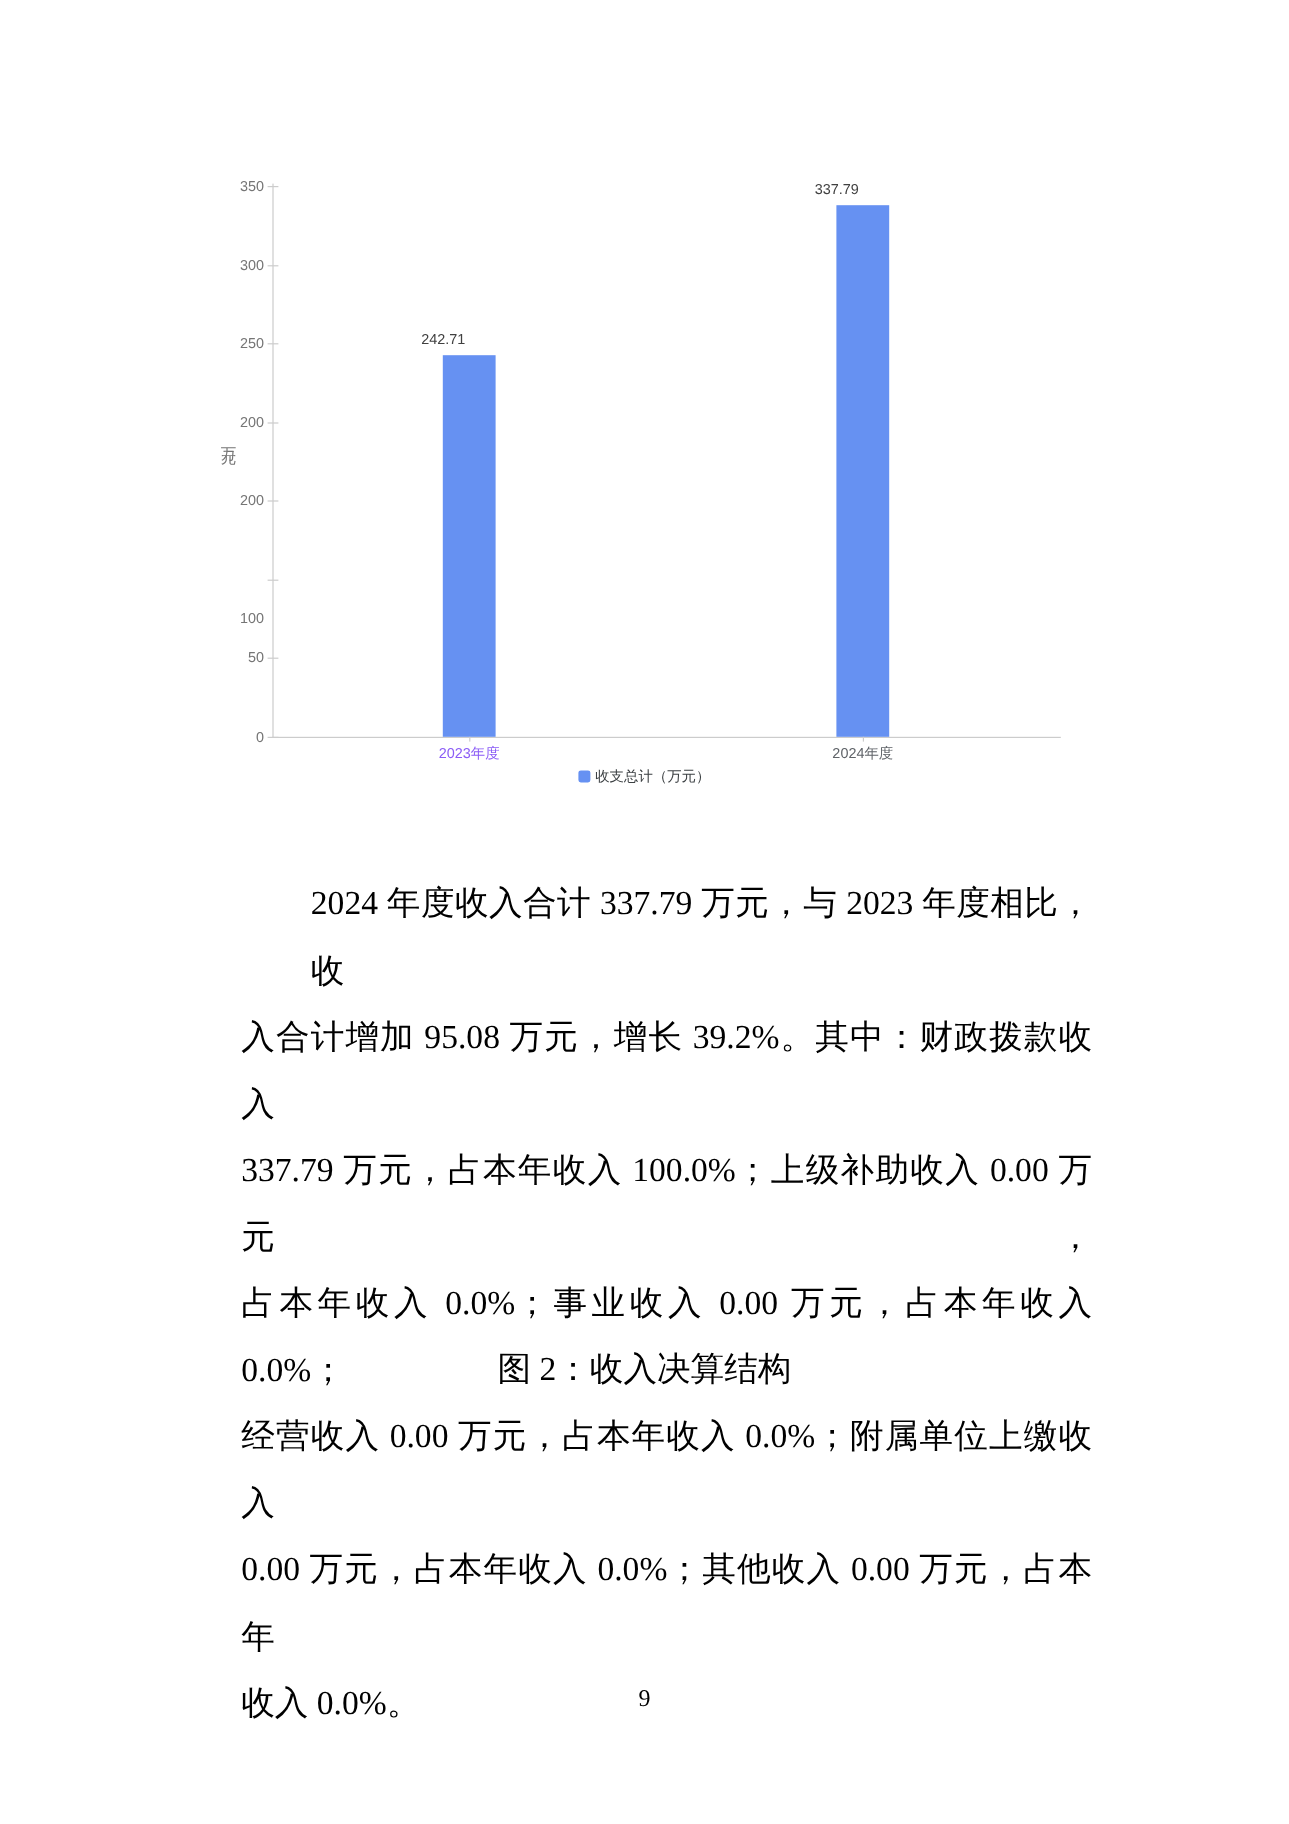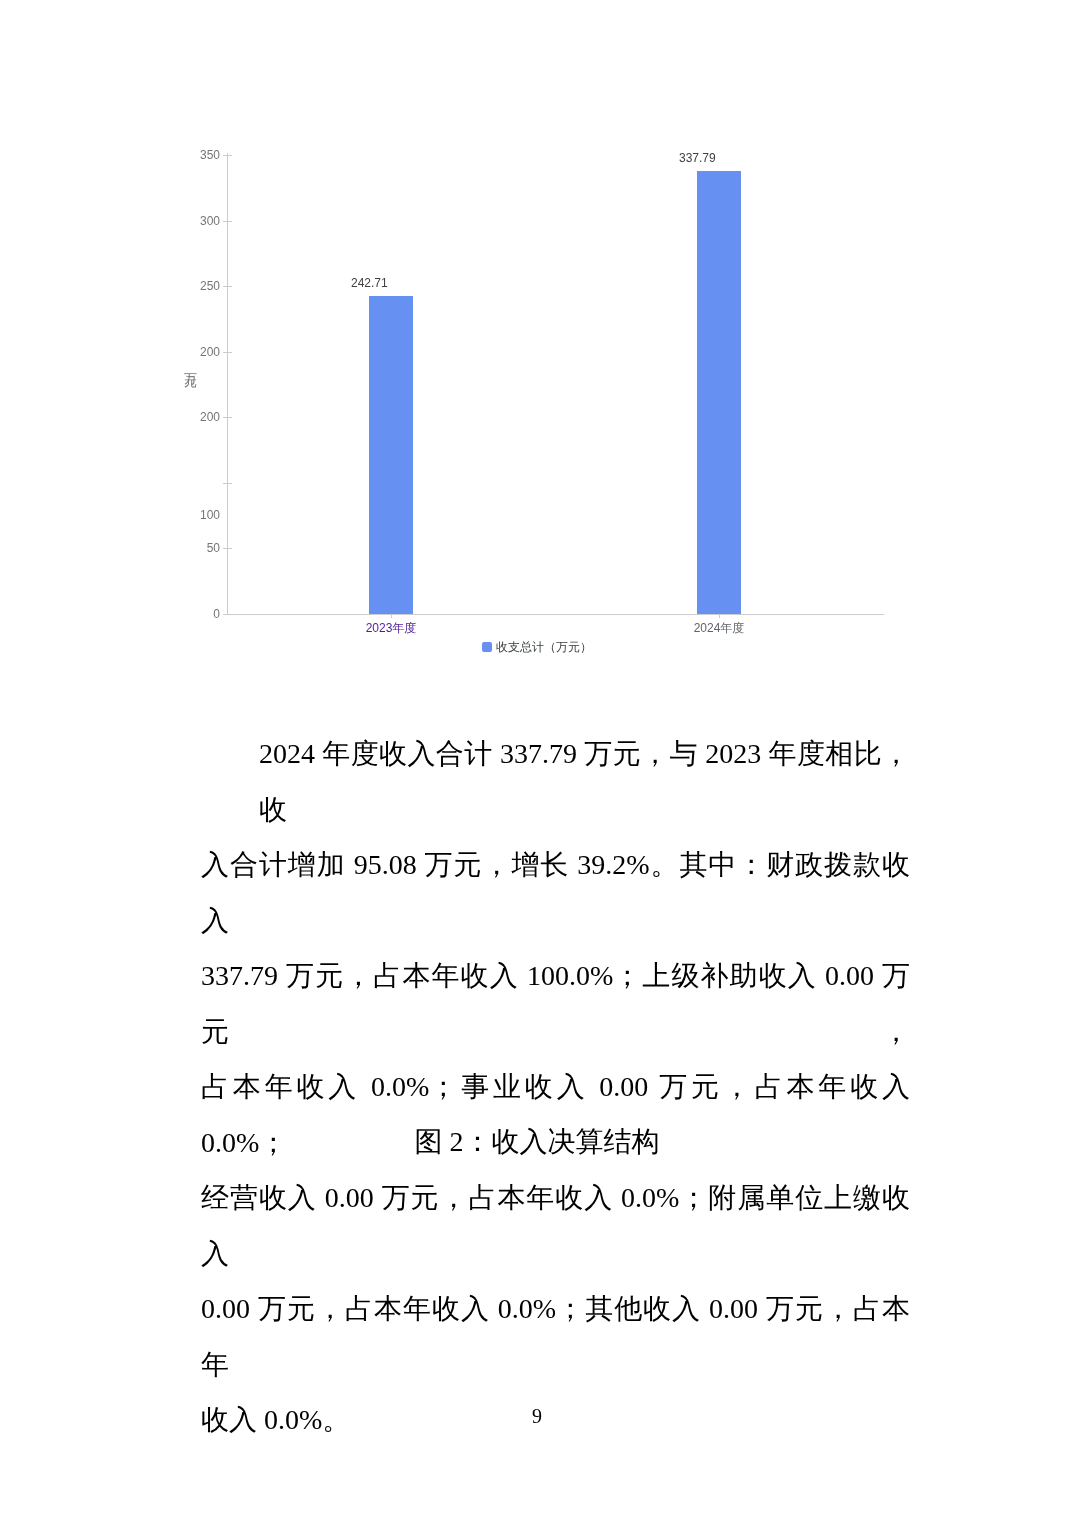--- a/index.html
+++ b/index.html
@@ -66,21 +66,21 @@
       <div class="abs tick" style="left: 223px; top: 286.143px; width: 9px; height: 1px; background: rgb(204, 204, 204);"></div>
       <div class="abs ytick-label" style="left: 175px; top: 279.143px; color: rgb(117, 117, 117);">250</div>
       <div class="abs tick" style="left: 223px; top: 220.571px; width: 9px; height: 1px; background: rgb(204, 204, 204);"></div>
       <div class="abs ytick-label" style="left: 175px; top: 213.571px; color: rgb(117, 117, 117);">300</div>
       <div class="abs tick" style="left: 223px; top: 155px; width: 9px; height: 1px; background: rgb(204, 204, 204);"></div>
       <div class="abs ytick-label" style="left: 175px; top: 148px; color: rgb(117, 117, 117);">350</div>
       <div class="abs y-title" style="left: 181px; top: 363px; color: rgb(117, 117, 117);">万元</div>
       <div class="abs bar" style="left: 369px; top: 295.703px; width: 44px; height: 318.297px; background: rgb(102, 145, 242);"></div>
       <div class="abs val-label" style="left: 351px; top: 275.703px; color: rgb(64, 64, 64);">242.71</div>
       <div class="abs tick" style="left: 391px; top: 614px; width: 1px; height: 4px; background: rgb(204, 204, 204);"></div>
-      <div class="abs cat-label" style="left: 331px; top: 621px; color: #4c1d95;">2023年度</div>
+      <div class="abs cat-label" style="left: 331px; top: 621px; color: #8b5cf6;">2023年度</div>
       <div class="abs bar" style="left: 697px; top: 171.013px; width: 44px; height: 442.987px; background: rgb(102, 145, 242);"></div>
       <div class="abs val-label" style="left: 679px; top: 151.013px; color: rgb(64, 64, 64);">337.79</div>
       <div class="abs tick" style="left: 719px; top: 614px; width: 1px; height: 4px; background: rgb(204, 204, 204);"></div>
       <div class="abs cat-label" style="left: 659px; top: 621px; color: rgb(95, 99, 104);">2024年度</div>
       <div class="legend">
         <span class="swatch" style="background: rgb(102, 145, 242);"></span>
         <span class="legend-label" style="color: rgb(60, 64, 67);">收支总计（万元）</span>
       </div>
     </div>
 

